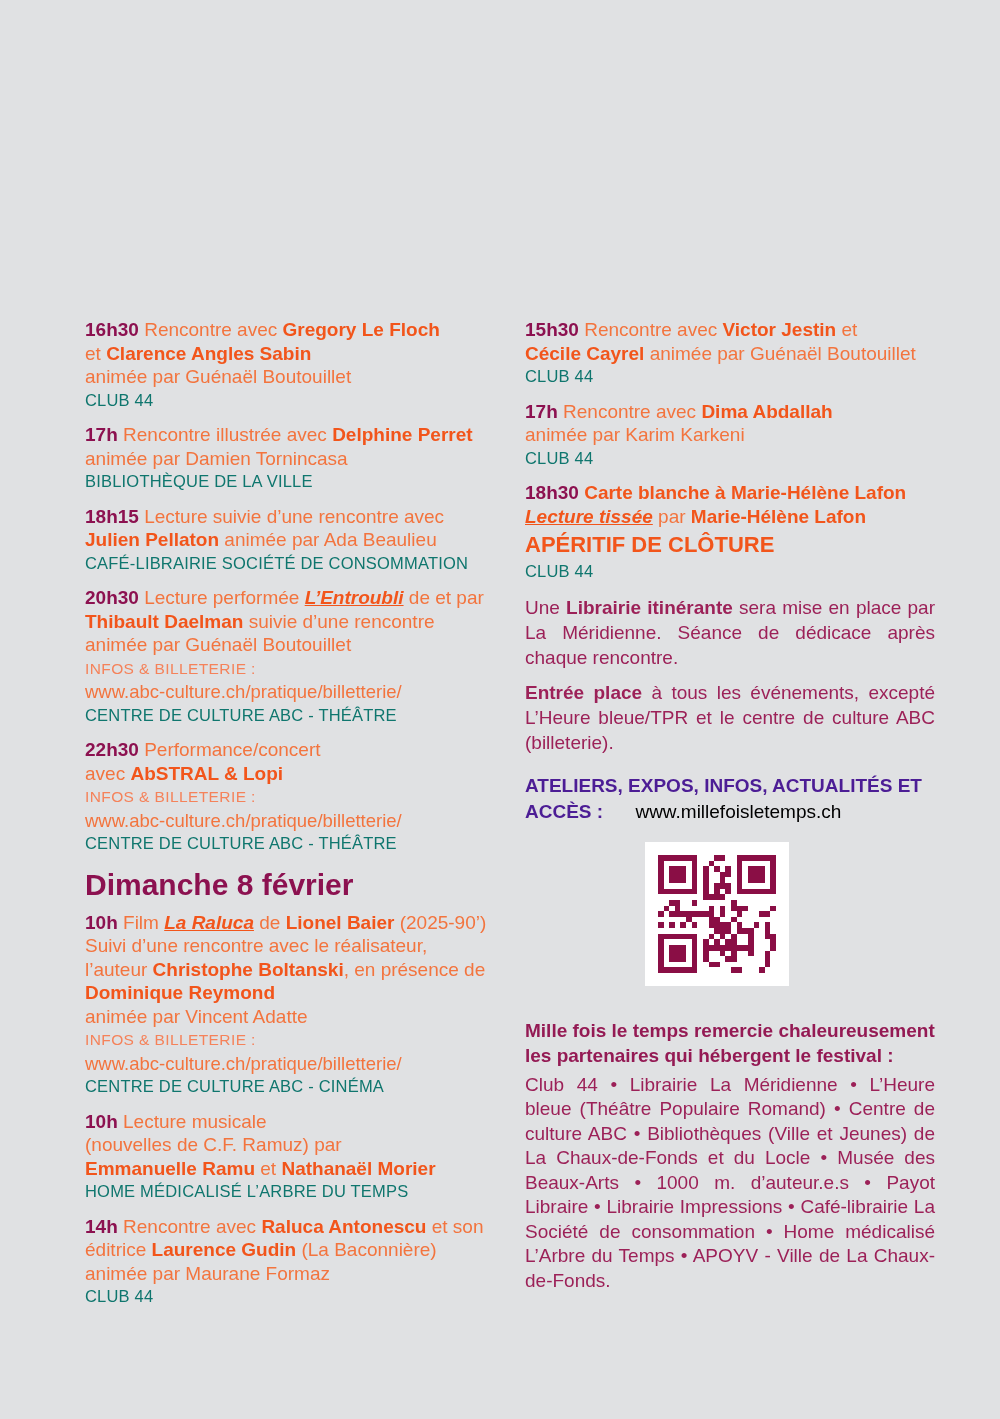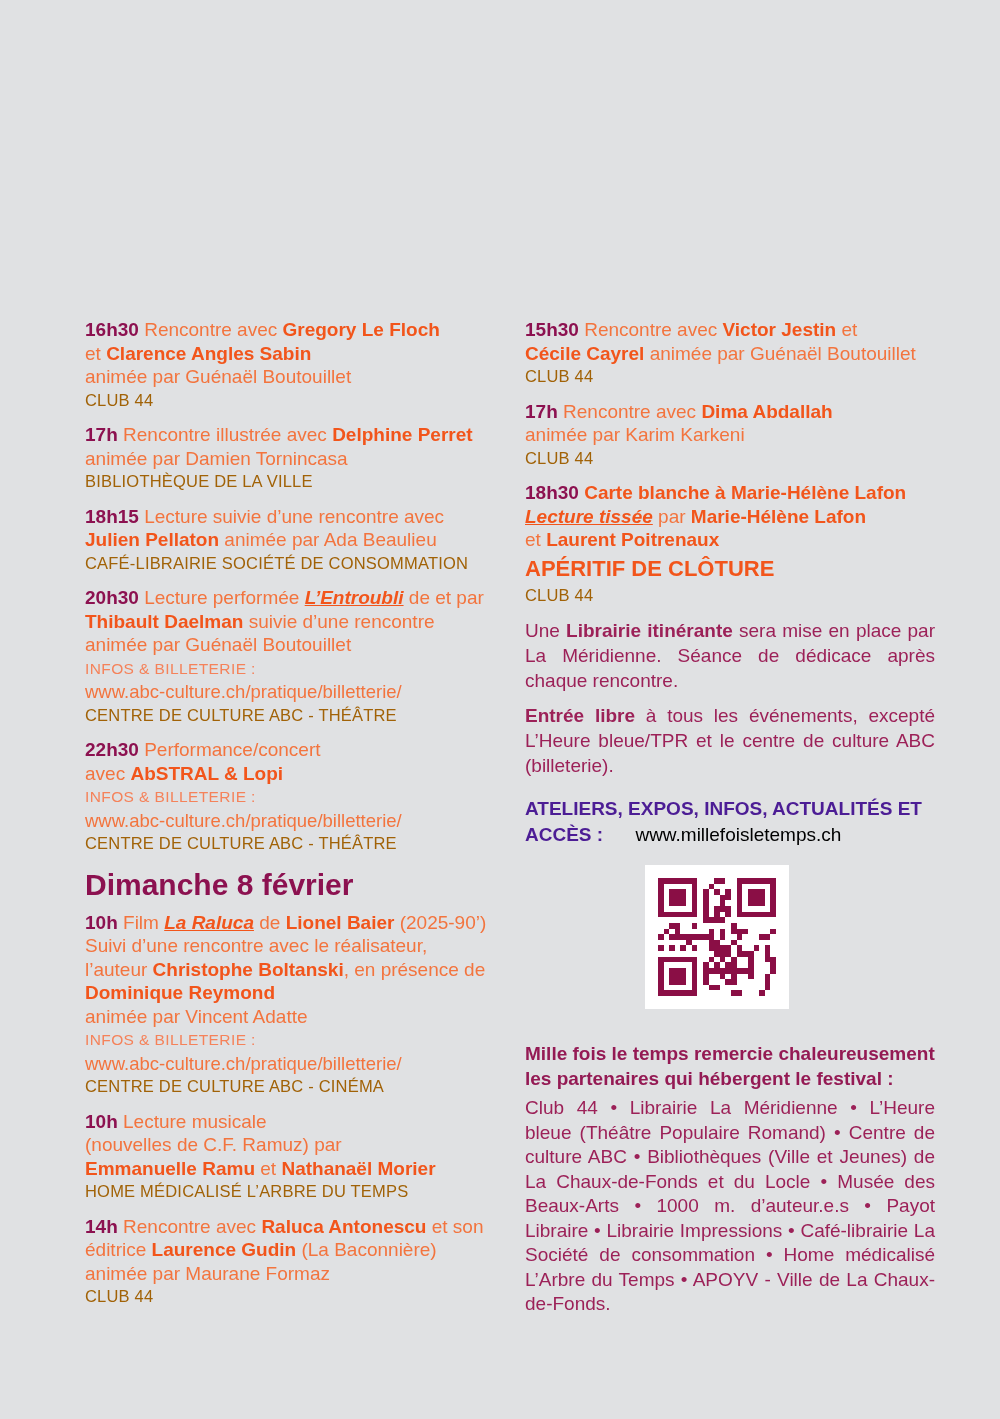--- a/index.html
+++ b/index.html
@@ -14,21 +14,21 @@
   .col-left{left:85px;width:415px;}
   .col-right{left:525px;width:410px;}
 
   .event{margin-bottom:11px;}
   .line{
     font-size:19px;line-height:23.5px;
     color:#f3743e;white-space:nowrap;
   }
   .l-infos{font-size:15.5px;letter-spacing:0.4px;color:#f5825a;}
   .l-url{font-size:18.5px;}
-  .l-venue{font-size:16.5px;letter-spacing:0.2px;color:#a16207;}
+  .l-venue{font-size:16.5px;letter-spacing:0.2px;color:#0f766e;}
   .l-aperitif{font-size:22px;line-height:30px;margin-top:2px;}
 
   .s-time{font-weight:bold;color:#8c1150;}
   .s-r{}
   .s-b{font-weight:bold;color:#f2551b;}
   .s-bi{font-weight:bold;font-style:italic;color:#f2551b;text-decoration:underline;}
   .s-ob{font-weight:bold;color:#4c1d95;}
   .s-m{}
   .s-mb{font-weight:bold;}
   .s-urlm{color:#000000;margin-left:27px;}
@@ -127,26 +127,25 @@
         <div class="line l-venue"><span class="s-venue">CLUB 44</span></div>
       </div>
       <div class="event">
         <div class="line l-body"><span class="s-time">17h</span><span class="s-r"> Rencontre avec </span><span class="s-b">Dima Abdallah</span></div>
         <div class="line l-body"><span class="s-r">animée par Karim Karkeni</span></div>
         <div class="line l-venue"><span class="s-venue">CLUB 44</span></div>
       </div>
       <div class="event">
         <div class="line l-body"><span class="s-time">18h30</span><span class="s-r"> </span><span class="s-b">Carte blanche à Marie-Hélène Lafon</span></div>
         <div class="line l-body"><span class="s-bi">Lecture tissée</span><span class="s-r"> par </span><span class="s-b">Marie-Hélène Lafon</span></div>
-        <div class="line l-body"><span class="s-r"> et </span><span class="s-b">Laurent Poitrenaux</span></div>
         <div class="line l-aperitif"><span class="s-b">APÉRITIF DE CLÔTURE</span></div>
         <div class="line l-venue"><span class="s-venue">CLUB 44</span></div>
       </div>
       <p class="para"><span class="s-m">Une </span><span class="s-mb">Librairie itinérante</span><span class="s-m"> sera mise en place par La Méridienne. Séance de dédicace après chaque rencontre.</span></p>
-      <p class="para"><span class="s-mb">Entrée libre</span><span class="s-m"> à tous les événements, excepté L’Heure bleue/TPR et le centre de culture ABC (billeterie).</span></p>
+      <p class="para"><span class="s-mb">Entrée place</span><span class="s-m"> à tous les événements, excepté L’Heure bleue/TPR et le centre de culture ABC (billeterie).</span></p>
       <p class="para ateliers"><span class="s-ob">ATELIERS, EXPOS, INFOS, ACTUALITÉS ET ACCÈS : </span><span class="s-urlm">www.millefoisletemps.ch</span></p>
       <div class="qr-box">
         <svg viewBox="0 0 21 21" shape-rendering="crispEdges" fill="#8a0e45" xmlns="http://www.w3.org/2000/svg">
           <rect x="0" y="0" width="1" height="1"></rect>
           <rect x="1" y="0" width="1" height="1"></rect>
           <rect x="2" y="0" width="1" height="1"></rect>
           <rect x="3" y="0" width="1" height="1"></rect>
           <rect x="4" y="0" width="1" height="1"></rect>
           <rect x="5" y="0" width="1" height="1"></rect>
           <rect x="6" y="0" width="1" height="1"></rect>

